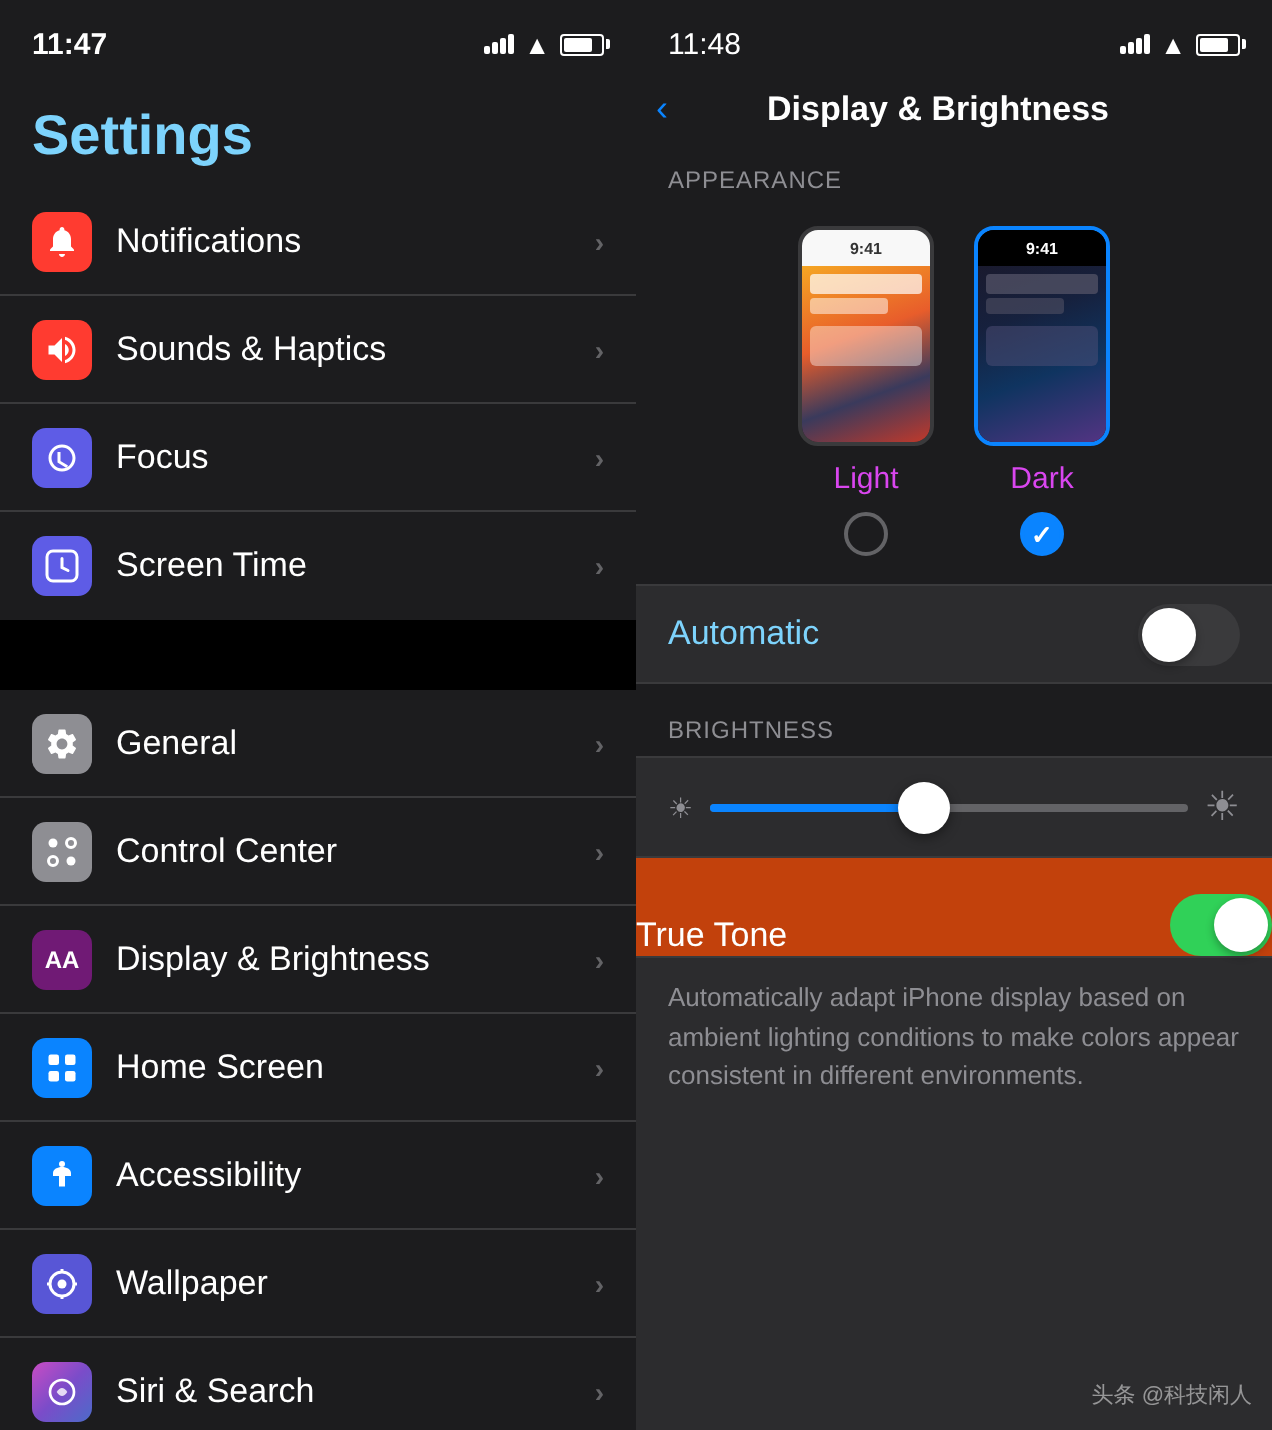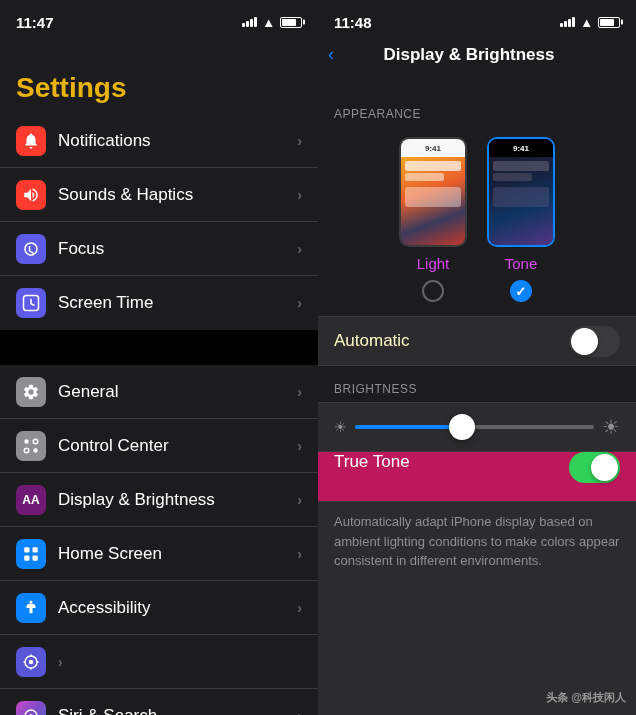--- a/index.html
+++ b/index.html
@@ -47,24 +47,23 @@
     }
     .battery-icon::after {
       content: ''; position: absolute; right: -4px; top: 50%; transform: translateY(-50%);
       width: 2px; height: 5px; background: #fff; border-radius: 0 1px 1px 0;
     }
     .battery-fill { background: #fff; height: 100%; width: 80%; border-radius: 1px; }
 
     .page-title-left {
       font-size: 28px;
       font-weight: 700;
-      color: #eab308;
+      color: #7dd3fc;
       padding: 8px 16px 10px 16px;
       flex-shrink: 0;
-      margin-top: 20px;
     }
 
     .settings-list {
       flex: 1;
       overflow: hidden;
     }
 
     .settings-group {
       margin-bottom: 0;
     }
@@ -126,21 +125,21 @@
       height: 44px;
       background: #1c1c1e;
       display: flex;
       align-items: center;
       justify-content: space-between;
       padding: 0 16px;
       flex-shrink: 0;
     }
     .right-status-time {
       font-size: 15px;
-      font-weight: 700;
+      font-weight: 400;
       color: #fff;
     }
 
     .right-header {
       display: flex;
       align-items: center;
       padding: 0 16px 10px 10px;
       flex-shrink: 0;
     }
     .back-btn {
@@ -165,21 +164,20 @@
       flex-direction: column;
     }
 
     .section-label {
       font-size: 12px;
       font-weight: 400;
       color: #8e8e93;
       text-transform: uppercase;
       padding: 8px 16px 6px 16px;
       letter-spacing: 0.5px;
-      margin-top: 24px;
     }
 
     
     .appearance-row {
       display: flex;
       flex-direction: row;
       background: #1c1c1e;
       padding: 10px 20px 14px 20px;
       gap: 20px;
       align-items: center;
@@ -264,21 +262,21 @@
       align-items: center;
       padding: 0 16px;
       height: 50px;
       background: #2c2c2e;
       border-top: 0.5px solid #3a3a3c;
       border-bottom: 0.5px solid #3a3a3c;
     }
     .toggle-label {
       flex: 1;
       font-size: 17px;
-      color: #fef9c3;
+      color: #7dd3fc;
     }
     .toggle-switch {
       width: 51px;
       height: 31px;
       border-radius: 15.5px;
       background: #3a3a3c;
       position: relative;
       cursor: pointer;
     }
     .toggle-switch.on {
@@ -344,24 +342,24 @@
       position: absolute;
       left: calc(45% - 13px);
       top: 50%;
       transform: translateY(-50%);
       box-shadow: 0 2px 6px rgba(0,0,0,0.4);
     }
 
     
     .true-tone-row {
       display: flex;
-      align-items: flex-start;
-      padding: 0 16px;
+      align-items: flex-end;
+      padding: 0 0;
       height: 50px;
-      background: #be185d;
+      background: #c2410c;
       border-top: 0.5px solid #3a3a3c;
     }
     .true-tone-label {
       flex: 1;
       font-size: 17px;
       color: #fff;
     }
 
     
     .tooltip-box {
@@ -377,21 +375,20 @@
     }
 
     
     .watermark {
       position: absolute;
       bottom: 10px;
       right: 10px;
       font-size: 11px;
       color: rgba(255,255,255,0.5);
       pointer-events: none;
-      font-weight: bold;
     }
 
     
     .icon-notifications { background: #ff3b30; }
     .icon-sounds { background: #ff3b30; }
     .icon-focus { background: #5e5ce6; }
     .icon-screentime { background: #5e5ce6; }
     .icon-general { background: #8e8e93; }
     .icon-control { background: #8e8e93; }
     .icon-display { background: #701a75; }
@@ -518,20 +515,21 @@
         <div class="item-icon icon-wallpaper">
           <svg width="18" height="18" viewBox="0 0 24 24" fill="white">
             <circle cx="12" cy="12" r="8" fill="none" stroke="white" stroke-width="2"></circle>
             <circle cx="12" cy="12" r="3" fill="white"></circle>
             <line x1="12" y1="4" x2="12" y2="2" stroke="white" stroke-width="2"></line>
             <line x1="12" y1="22" x2="12" y2="20" stroke="white" stroke-width="2"></line>
             <line x1="4" y1="12" x2="2" y2="12" stroke="white" stroke-width="2"></line>
             <line x1="22" y1="12" x2="20" y2="12" stroke="white" stroke-width="2"></line>
           </svg>
         </div>
+        <span class="item-label">Wallpaper</span>
         <span class="chevron">›</span>
       </div>
       <div class="settings-item">
         <div class="item-icon" style="background: linear-gradient(135deg, #c94cc4, #7b4cc9, #4c6bc9);">
           <svg width="16" height="16" viewBox="0 0 24 24" fill="white">
             <circle cx="12" cy="12" r="9" fill="none" stroke="white" stroke-width="2"></circle>
             <path d="M8 12 Q12 6 16 12 Q12 18 8 12" fill="white" opacity="0.8"></path>
           </svg>
         </div>
         <span class="item-label">Siri &amp; Search</span>
@@ -589,21 +587,21 @@
         <div class="phone-mockup selected">
           <div class="phone-status-dark">9:41</div>
           <div class="phone-screen-dark">
             <div style="position:absolute;top:4px;left:4px;right:4px;display:flex;flex-direction:column;gap:2px;">
               <div style="height:10px;background:rgba(80,80,100,0.8);border-radius:2px;"></div>
               <div style="height:8px;background:rgba(80,80,100,0.6);border-radius:2px;width:70%;"></div>
               <div style="height:20px;background:rgba(80,80,120,0.5);border-radius:3px;margin-top:4px;"></div>
             </div>
           </div>
         </div>
-        <span class="appearance-name">Tone</span>
+        <span class="appearance-name">Dark</span>
         <div class="radio-btn selected">
           <span class="radio-check">✓</span>
         </div>
       </div>
     </div>
 
     <div class="toggle-row">
       <span class="toggle-label">Automatic</span>
       <div class="toggle-switch off">
         <div class="toggle-knob"></div>

